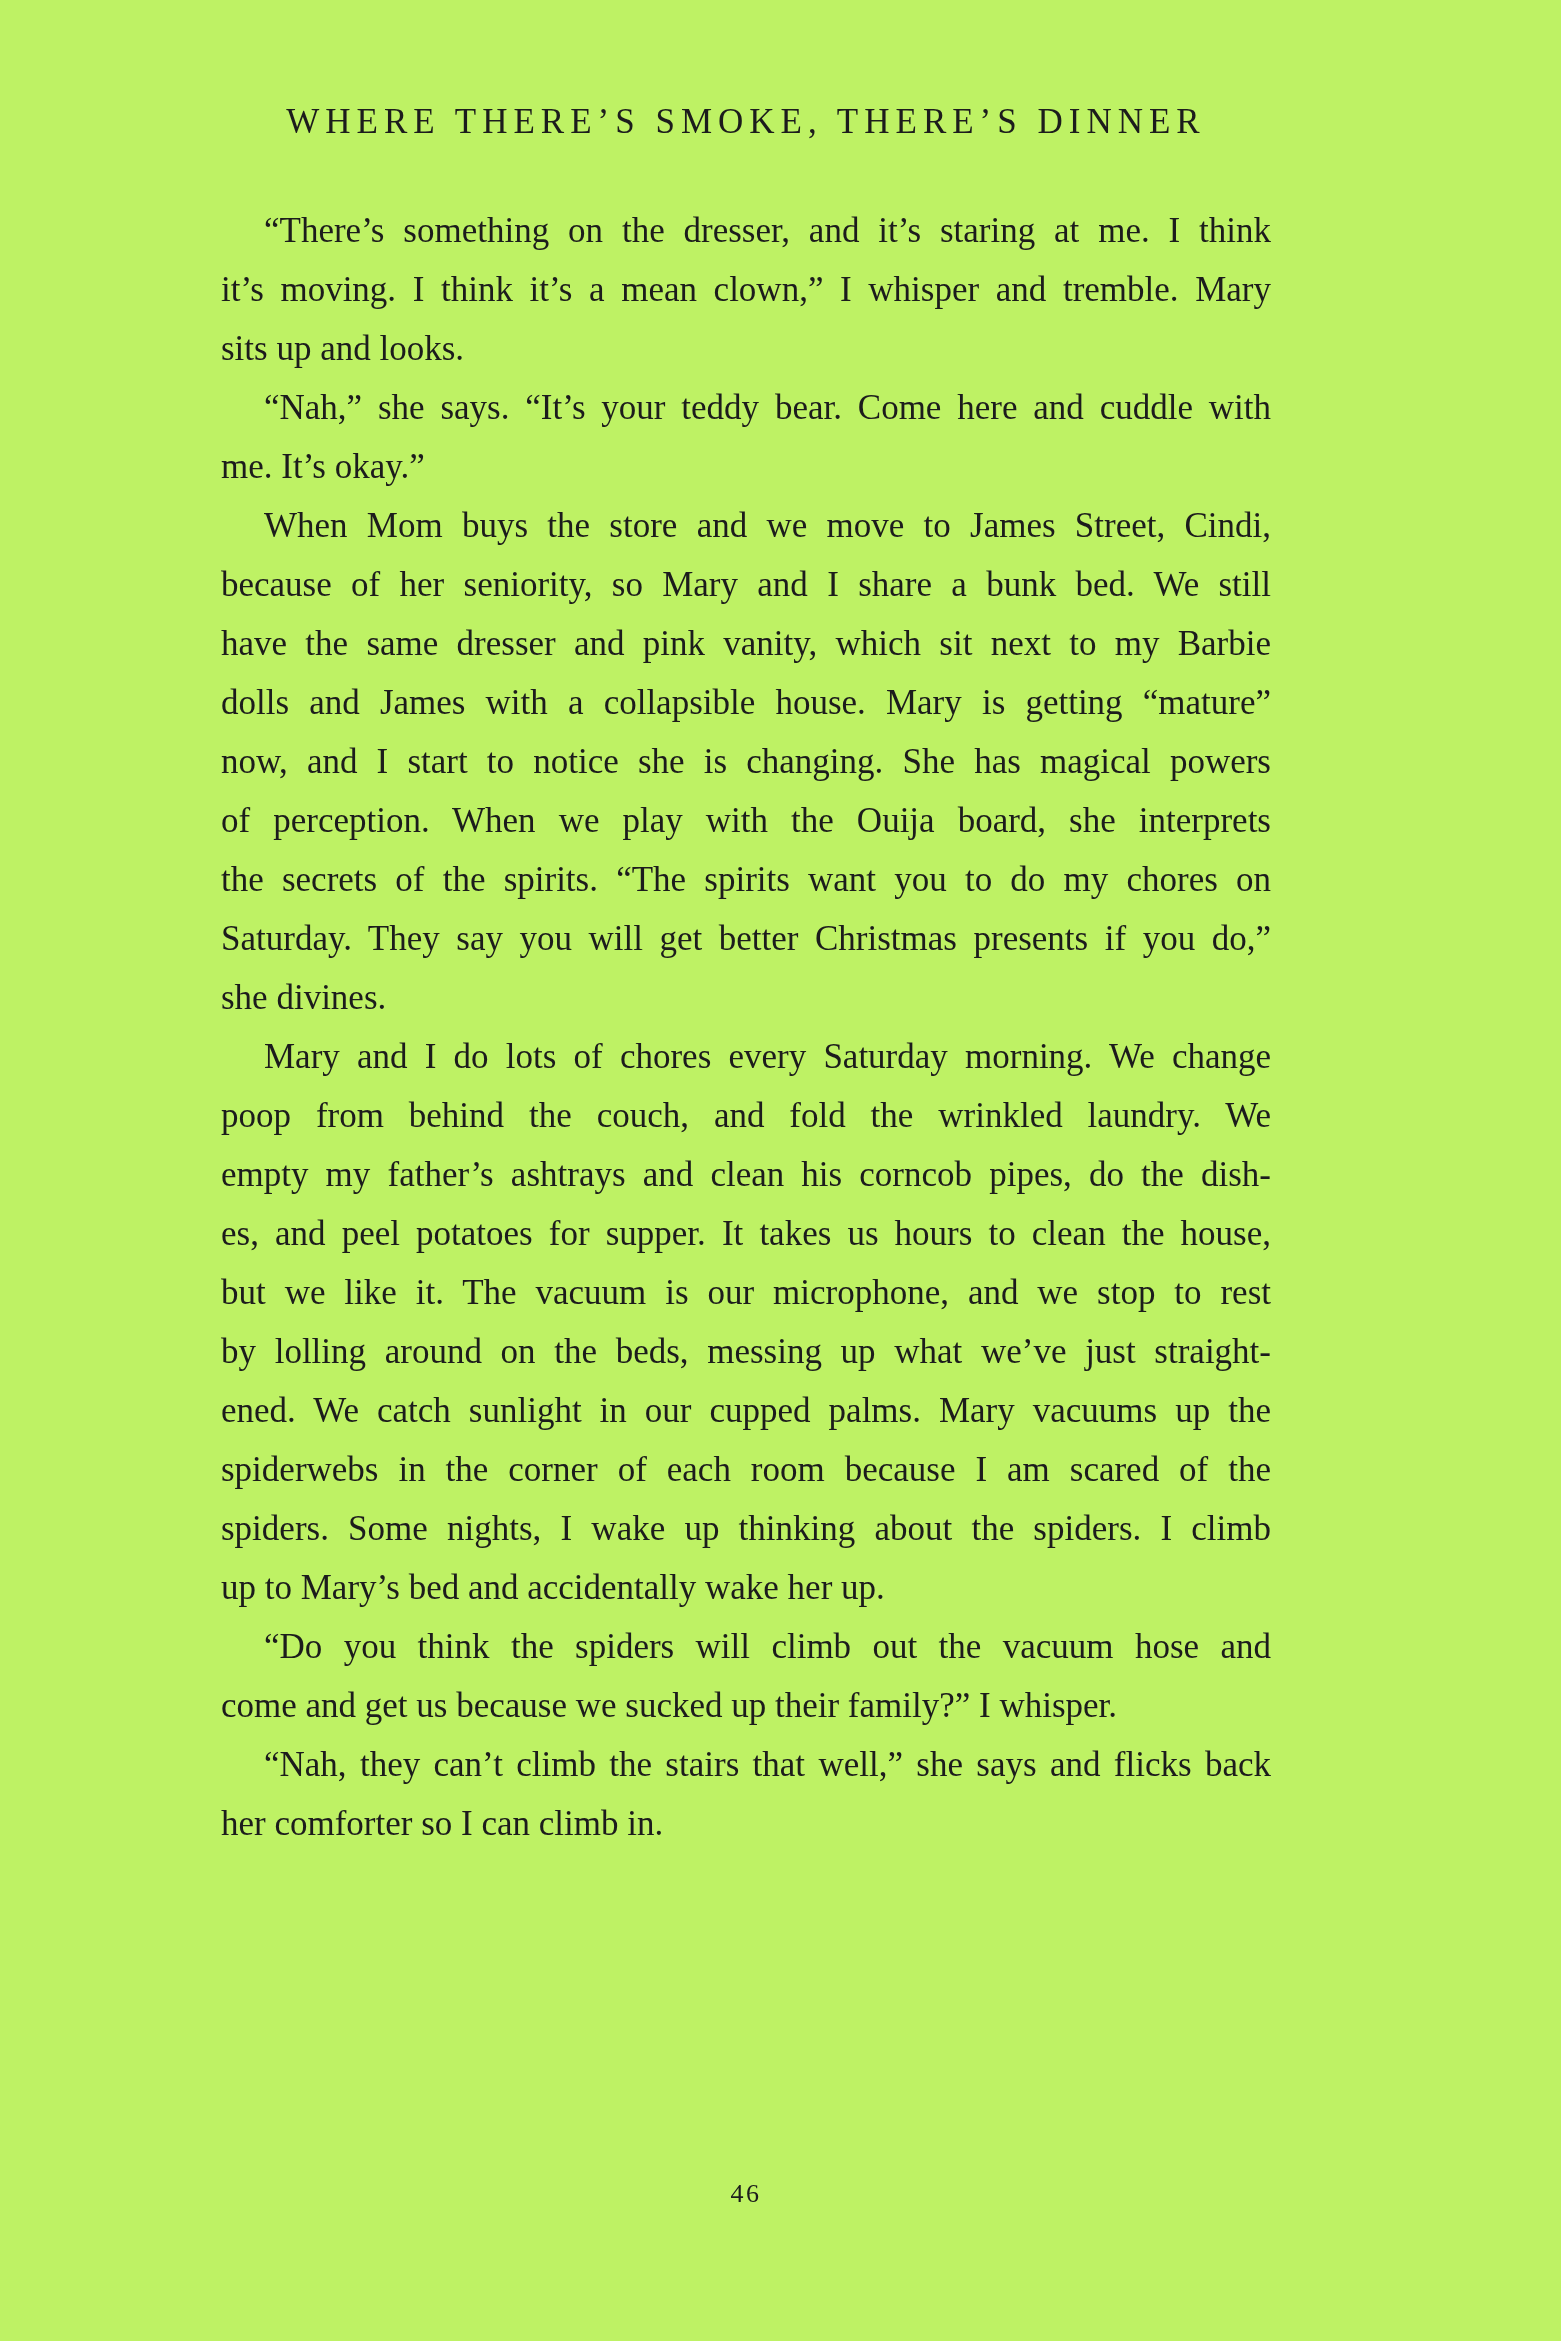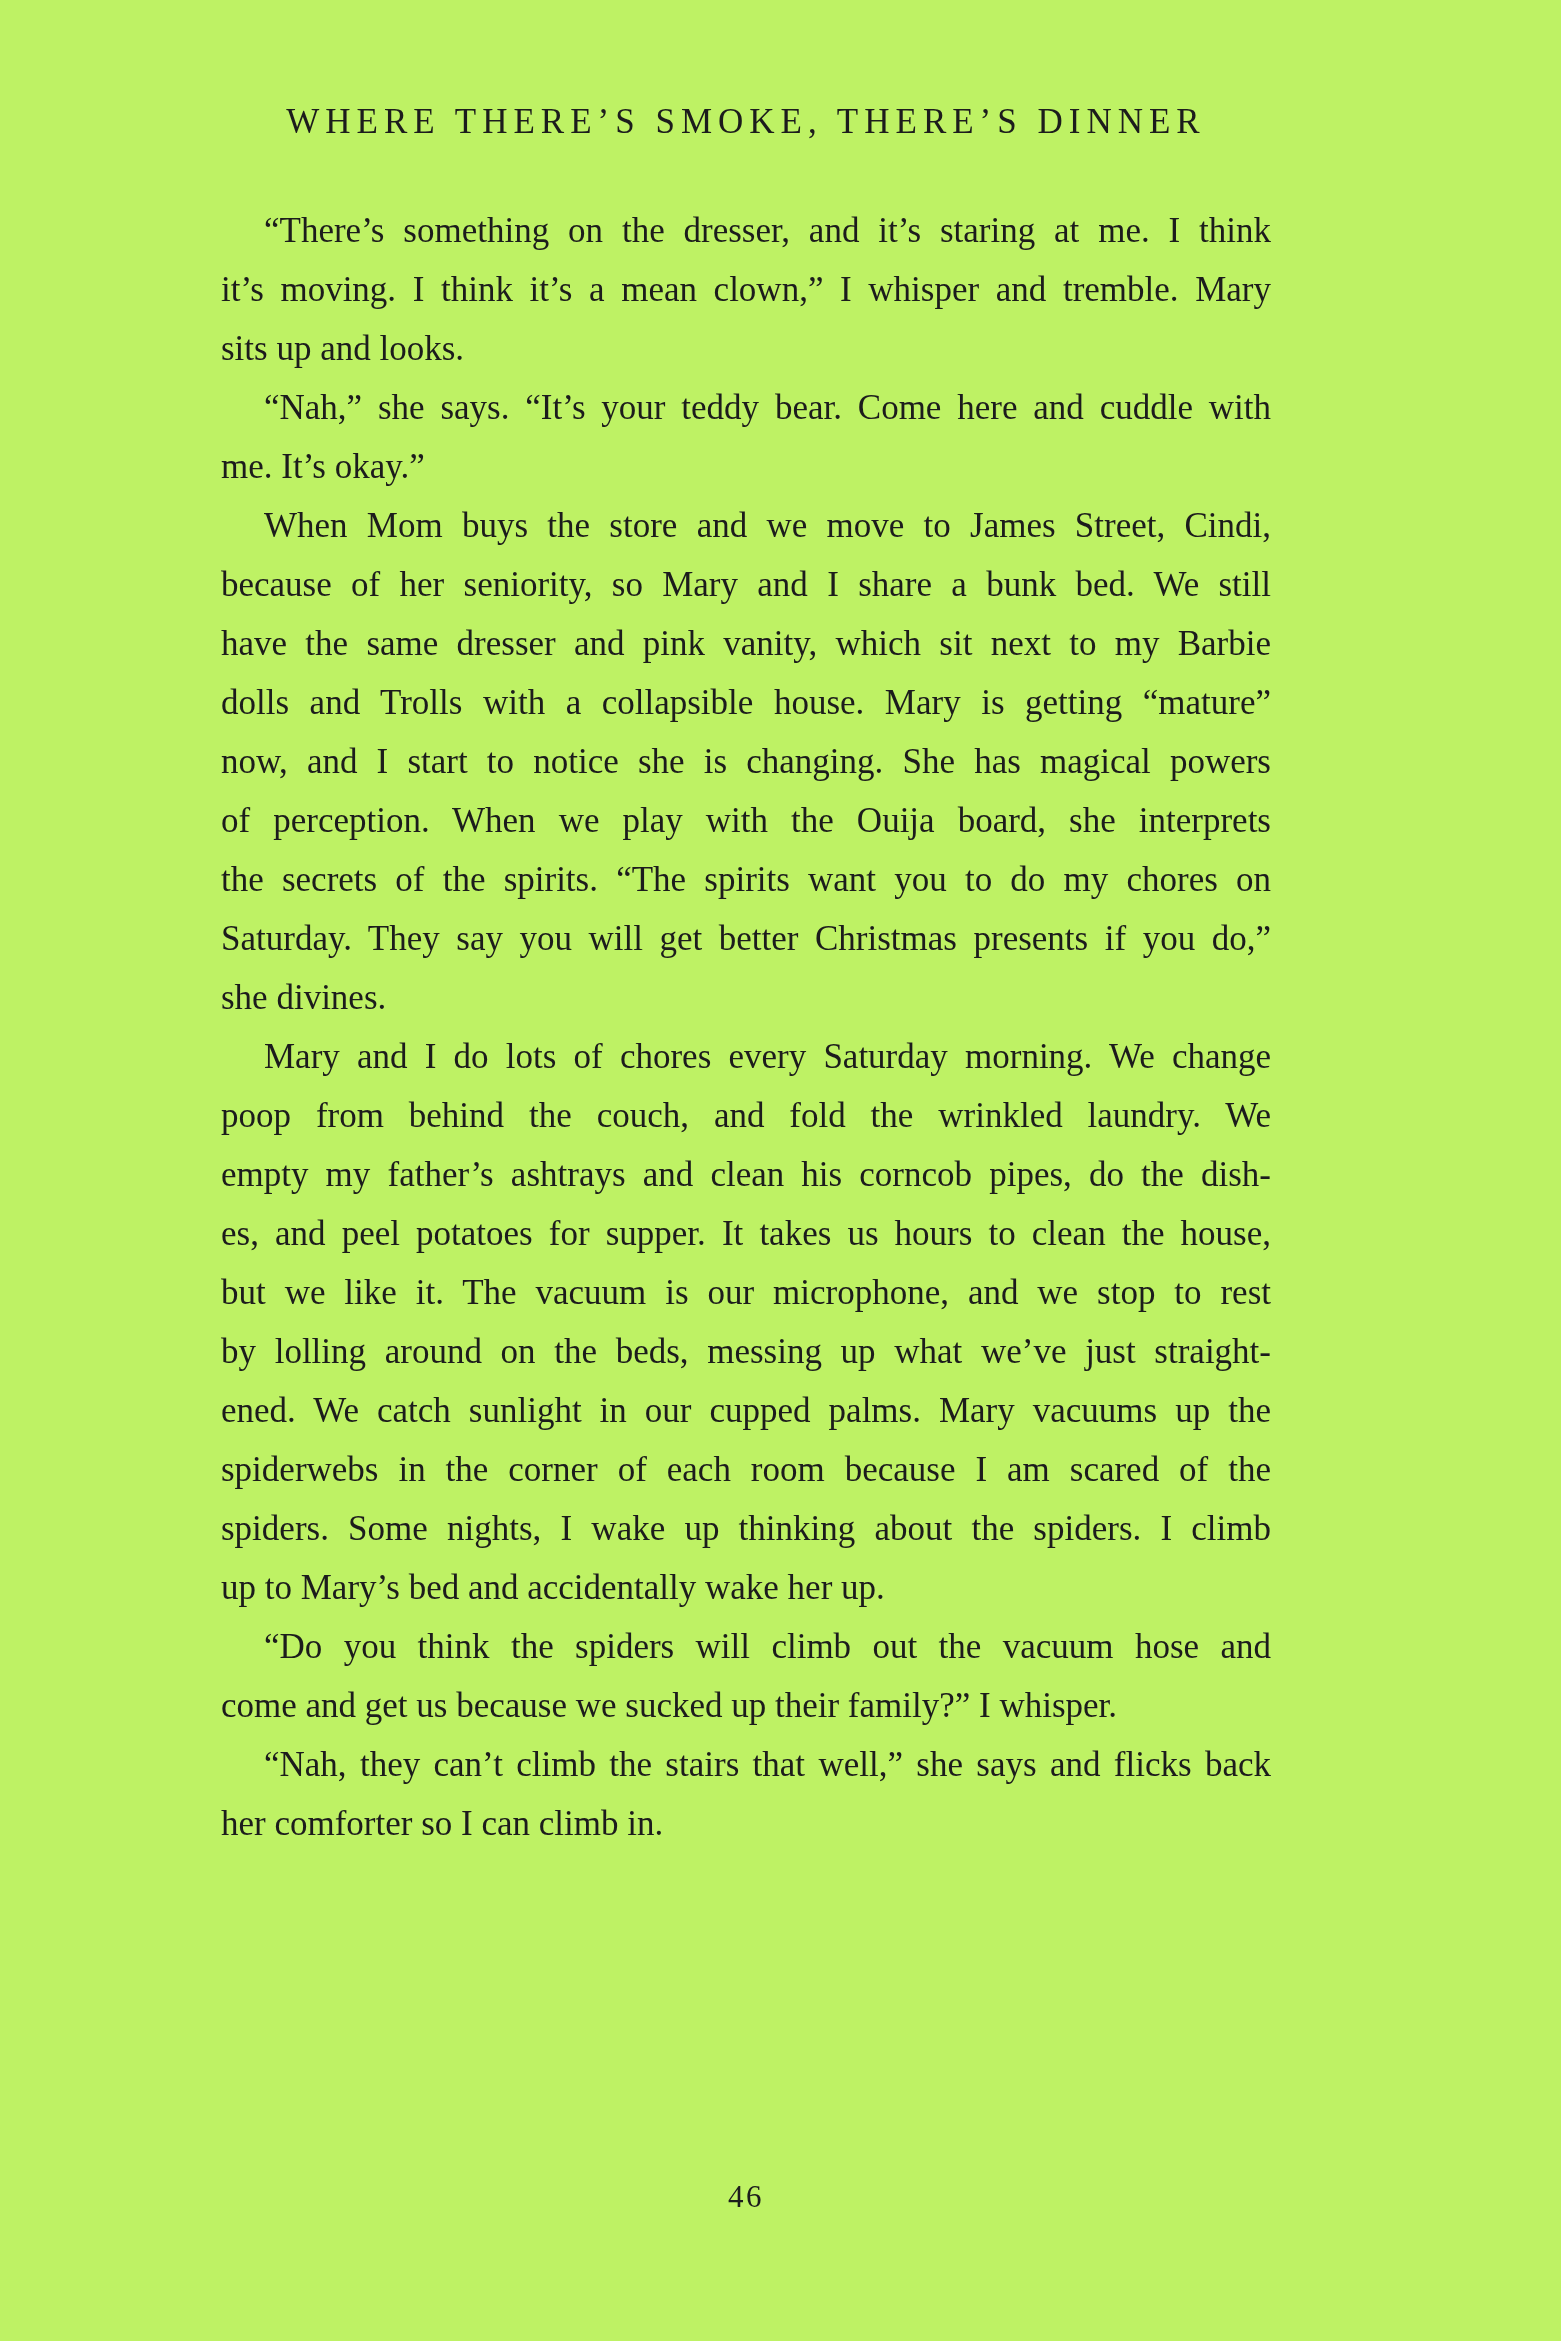--- a/index.html
+++ b/index.html
@@ -45,40 +45,40 @@
   }
   .line.ind {
     padding-left: 43px;
   }
   .page-number {
     position: absolute;
     top: 2179px;
     left: 221px;
     width: 1050px;
     text-align: center;
-    font-size: 31px;
+    font-size: 26px;
     letter-spacing: 2.6px;
   }
 </style>
 </head>
 <body>
 
 <div class="page" style="background: #bef264; color: rgb(28, 28, 28);">
   <div class="running-header">WHERE THERE’S SMOKE, THERE’S DINNER</div>
 
   <div class="body-text">
       <div class="line just ind">“There’s something on the dresser, and it’s staring at me. I think</div>
       <div class="line just">it’s moving. I think it’s a mean clown,” I whisper and tremble. Mary</div>
       <div class="line">sits up and looks.</div>
       <div class="line just ind">“Nah,” she says. “It’s your teddy bear. Come here and cuddle with</div>
       <div class="line">me. It’s okay.”</div>
       <div class="line just ind">When Mom buys the store and we move to James Street, Cindi,</div>
       <div class="line just">because of her seniority, so Mary and I share a bunk bed. We still</div>
       <div class="line just">have the same dresser and pink vanity, which sit next to my Barbie</div>
-      <div class="line just">dolls and Trolls with a collapsible house. Mary is getting “mature”</div>
+      <div class="line just">dolls and James with a collapsible house. Mary is getting “mature”</div>
       <div class="line just">now, and I start to notice she is changing. She has magical powers</div>
       <div class="line just">of perception. When we play with the Ouija board, she interprets</div>
       <div class="line just">the secrets of the spirits. “The spirits want you to do my chores on</div>
       <div class="line just">Saturday. They say you will get better Christmas presents if you do,”</div>
       <div class="line">she divines.</div>
       <div class="line just ind">Mary and I do lots of chores every Saturday morning. We change</div>
       <div class="line just">poop from behind the couch, and fold the wrinkled laundry. We</div>
       <div class="line just">empty my father’s ashtrays and clean his corncob pipes, do the dish-</div>
       <div class="line just">es, and peel potatoes for supper. It takes us hours to clean the house,</div>
       <div class="line just">but we like it. The vacuum is our microphone, and we stop to rest</div>

